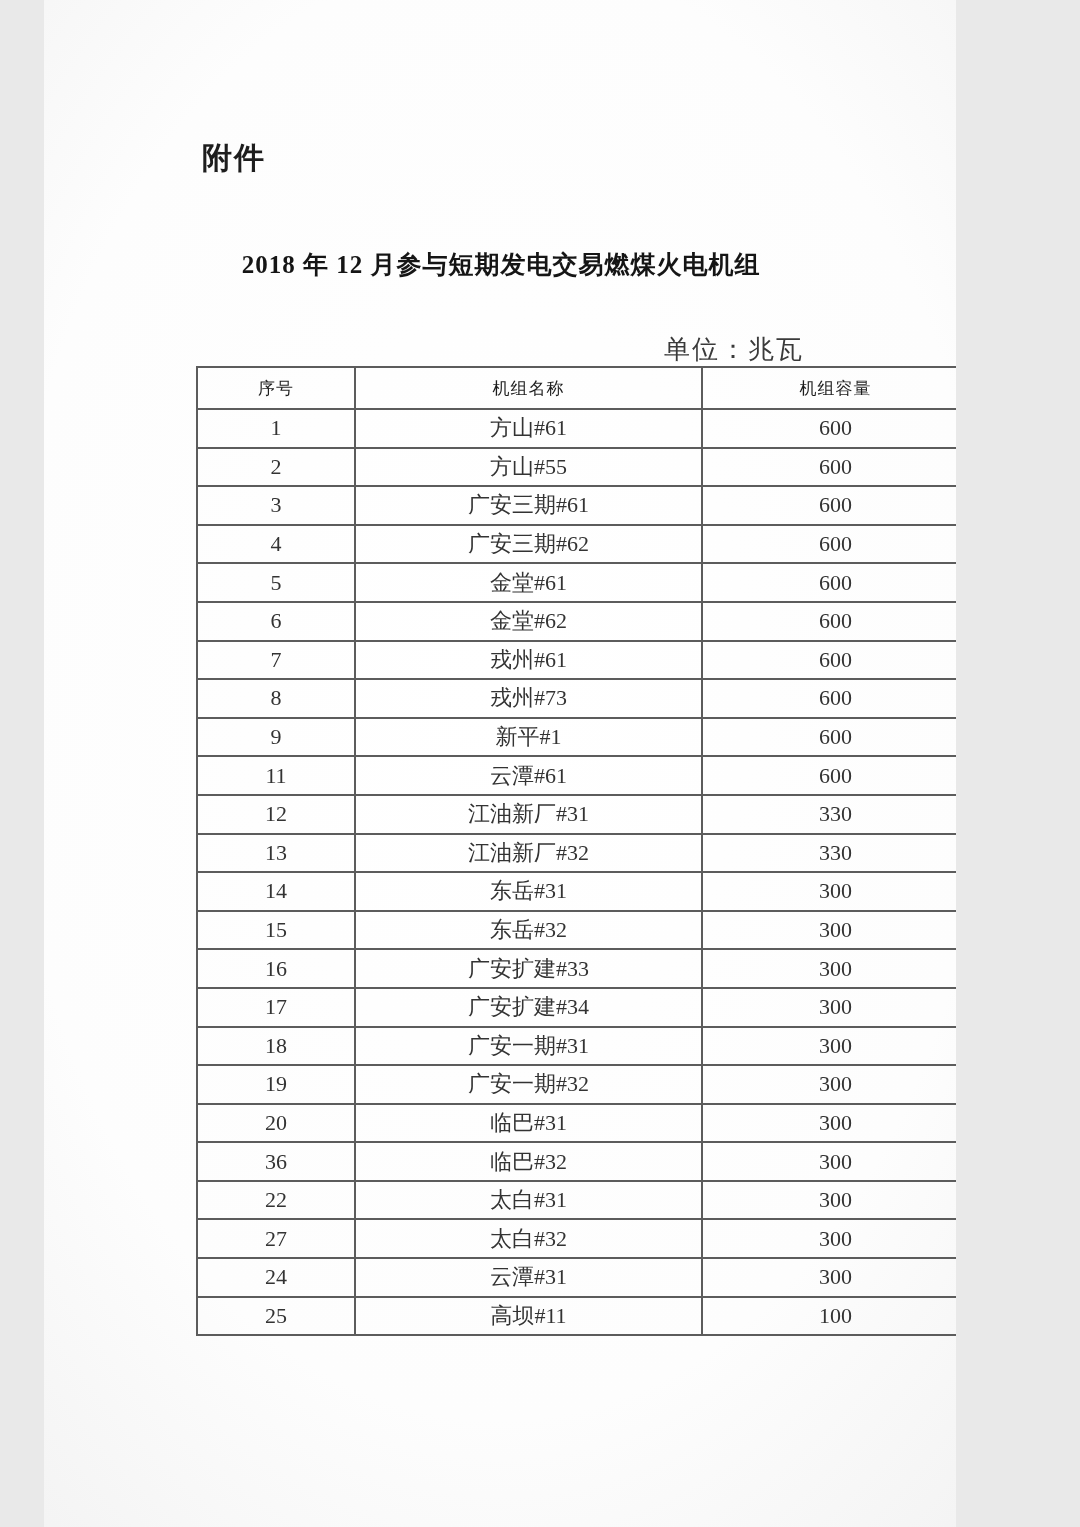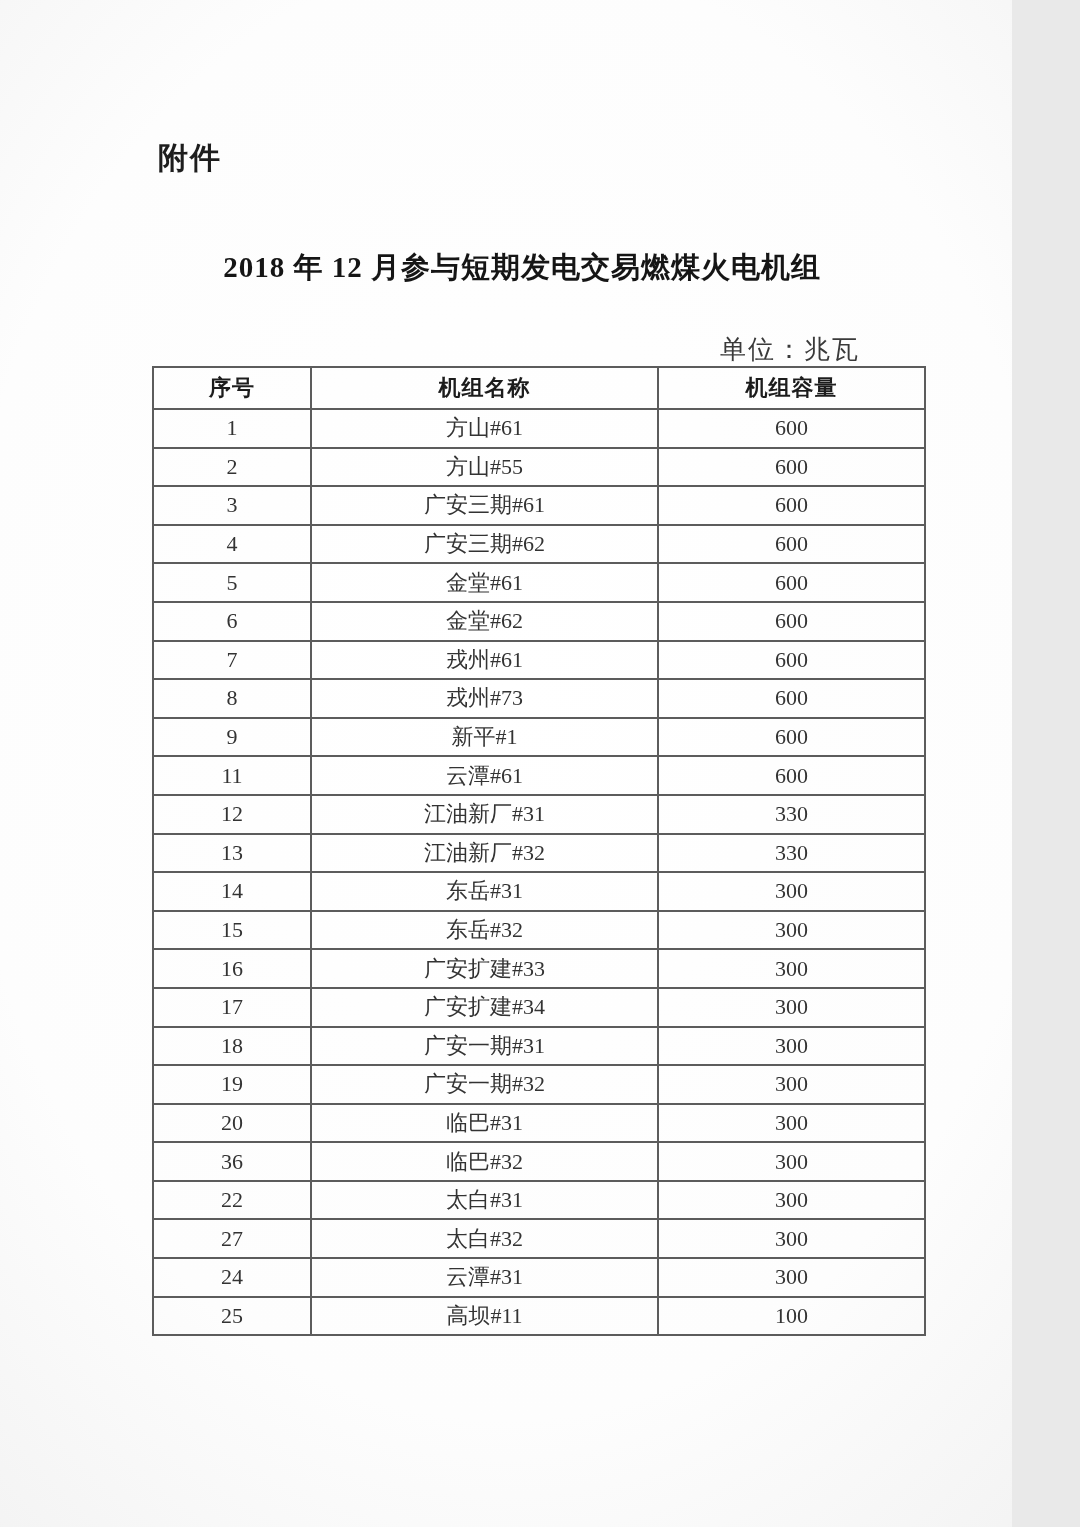--- a/index.html
+++ b/index.html
@@ -7,44 +7,45 @@
     padding: 0;
   }
   body {
     width: 1080px;
     height: 1527px;
     background: #e9e9e9;
     font-family: "Liberation Serif", "DejaVu Serif", serif;
   }
   .page {
     position: relative;
-    width: 1012px;
+    width: 912px;
     height: 1527px;
     background: radial-gradient(ellipse 90% 80% at 50% 45%, #ffffff 0%, #fdfdfd 60%, #f0f0f0 100%);
     overflow: hidden;
     color: #2f2f2f;
+    margin-left: 44px;
   }
   .attachment-label {
     position: absolute;
     left: 158px;
     top: 138px;
     font-family: "DejaVu Sans", "Liberation Sans", sans-serif;
     font-weight: bold;
     font-size: 30px;
     letter-spacing: 2px;
     color: #1d1d1d;
   }
   .doc-title {
     position: absolute;
-    left: 16px;
+    left: 1px;
     top: 248px;
     width: 100%;
     text-align: center;
     font-weight: bold;
-    font-size: 29px;
+    font-size: 25px;
     letter-spacing: 1px;
     color: #151515;
   }
   .unit-note {
     position: absolute;
     top: 332px;
     right: 152px;
     font-size: 26px;
     letter-spacing: 2px;
     color: #3a3a3a;
@@ -61,22 +62,22 @@
   table.units td {
     border: 2px solid #5c5c5c;
     text-align: center;
     vertical-align: middle;
     padding: 0;
     overflow: hidden;
     white-space: nowrap;
   }
   table.units th {
     height: 40px;
-    font-size: 22px;
-    font-weight: bold;
+    font-size: 17px;
+    font-weight: normal;
     letter-spacing: 1px;
     color: #1c1c1c;
   }
   table.units td {
     height: 36.6px;
     font-size: 22px;
     color: #333333;
   }
   col.c-index { width: 158px; }
   col.c-name  { width: 347px; }

